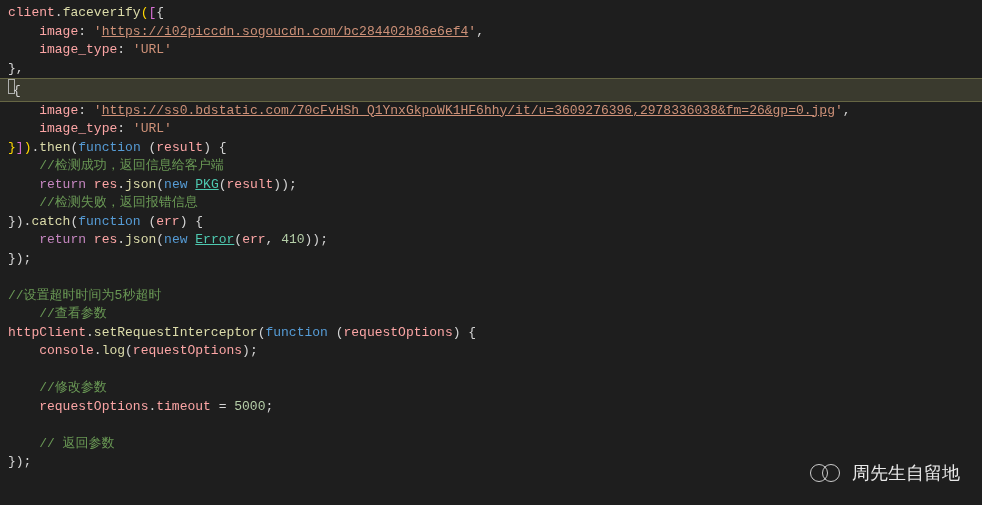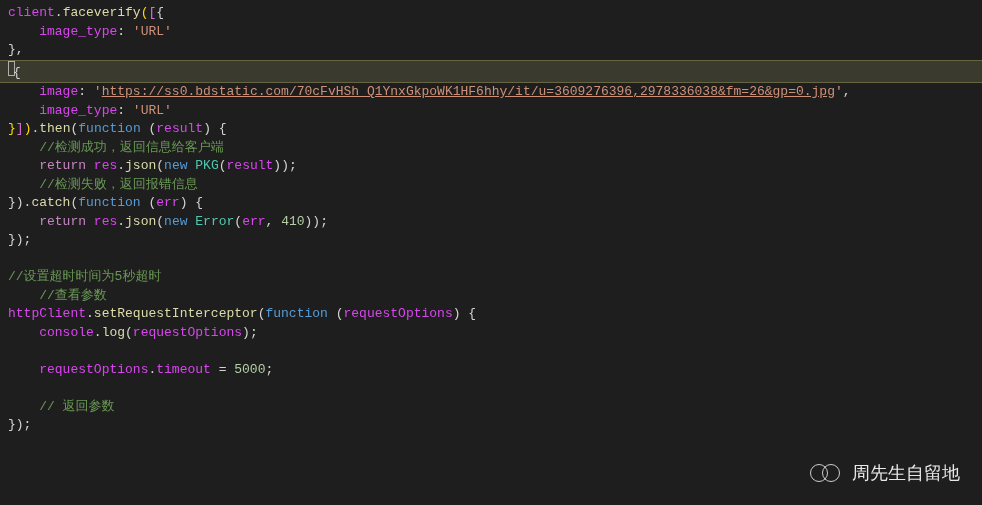--- a/index.html
+++ b/index.html
@@ -26,26 +26,26 @@
     width: 982px;
   }
   .cursor-box {
     display: inline-block;
     border: 1px solid #aeafad;
     width: 7px;
     height: 15px;
     margin-right: -2px;
   }
   
-  .c-var { color: #d946ef; }       
+  .c-var { color: #fca5a5; }       
   .c-fn  { color: #dcdcaa; }       
   .c-str { color: #ce9178; }       
   .c-url { color: #ce9178; text-decoration: underline; }
   .c-kw  { color: #c586c0; }       
-  .c-cls { color: #4ec9b0; }       
+  .c-cls { color: #4ec9b0; text-decoration: underline; }       
   .c-pun { color: #d4d4d4; }       
   .c-cmt { color: #6a9955; }       
   .c-brk { color: #ffd700; }       
   .c-brk2{ color: #da70d6; }       
   .c-num { color: #b5cea8; }       
   .c-bool{ color: #569cd6; }       
 
   .watermark {
     position: absolute;
     bottom: 22px;
@@ -62,38 +62,40 @@
   .wm-circles { display:inline-flex; align-items:center; position:relative; width:34px; height:20px;}
   .wm-circles .oc { position:absolute; width:18px; height:18px; border-radius:50%; border:1px solid #ccc; }
   .wm-circles .oc1 { left:0; }
   .wm-circles .oc2 { left:12px; }
 </style>
 </head>
 <body>
 
 <div>
 <div class="line"><span class="c-var">client</span><span class="c-pun">.</span><span class="c-fn">faceverify</span><span class="c-brk">(</span><span class="c-brk2">[</span><span class="c-pun">{</span></div>
+<div class="line">    <span class="c-var">image</span><span class="c-pun">: </span><span class="c-str">'</span><span class="c-url">https://i02piccdn.sogoucdn.com/bc284402b86e6ef4</span><span class="c-str">'</span><span class="c-pun">,</span></div>
 <div class="line">    <span class="c-var">image_type</span><span class="c-pun">: </span><span class="c-str">'</span><span class="c-str">URL</span><span class="c-str">'</span></div>
 <div class="line"><span class="c-pun">},</span></div>
 <div class="line highlight-line"><span class="cursor-box"></span><span class="c-pun">{</span></div>
 <div class="line">    <span class="c-var">image</span><span class="c-pun">: </span><span class="c-str">'</span><span class="c-url">https://ss0.bdstatic.com/70cFvHSh_Q1YnxGkpoWK1HF6hhy/it/u=3609276396,2978336038&amp;fm=26&amp;gp=0.jpg</span><span class="c-str">'</span><span class="c-pun">,</span></div>
 <div class="line">    <span class="c-var">image_type</span><span class="c-pun">: </span><span class="c-str">'</span><span class="c-str">URL</span><span class="c-str">'</span></div>
 <div class="line"><span class="c-brk">}</span><span class="c-brk2">]</span><span class="c-brk">)</span><span class="c-pun">.</span><span class="c-fn">then</span><span class="c-pun">(</span><span class="c-bool">function</span><span class="c-pun"> (</span><span class="c-var">result</span><span class="c-pun">) {</span></div>
 <div class="line">    <span class="c-cmt">//检测成功，返回信息给客户端</span></div>
 <div class="line">    <span class="c-kw">return</span><span> </span><span class="c-var">res</span><span class="c-pun">.</span><span class="c-fn">json</span><span class="c-pun">(</span><span class="c-bool">new</span><span> </span><span class="c-cls">PKG</span><span class="c-pun">(</span><span class="c-var">result</span><span class="c-pun">));</span></div>
 <div class="line">    <span class="c-cmt">//检测失败，返回报错信息</span></div>
 <div class="line"><span class="c-pun">}).</span><span class="c-fn">catch</span><span class="c-pun">(</span><span class="c-bool">function</span><span class="c-pun"> (</span><span class="c-var">err</span><span class="c-pun">) {</span></div>
 <div class="line">    <span class="c-kw">return</span><span> </span><span class="c-var">res</span><span class="c-pun">.</span><span class="c-fn">json</span><span class="c-pun">(</span><span class="c-bool">new</span><span> </span><span class="c-cls">Error</span><span class="c-pun">(</span><span class="c-var">err</span><span class="c-pun">, </span><span class="c-num">410</span><span class="c-pun">));</span></div>
 <div class="line"><span class="c-pun">});</span></div>
 <div class="line">&nbsp;</div>
 <div class="line"><span class="c-cmt">//设置超时时间为5秒超时</span></div>
 <div class="line">    <span class="c-cmt">//查看参数</span></div>
 <div class="line"><span class="c-var">httpClient</span><span class="c-pun">.</span><span class="c-fn">setRequestInterceptor</span><span class="c-pun">(</span><span class="c-bool">function</span><span class="c-pun"> (</span><span class="c-var">requestOptions</span><span class="c-pun">) {</span></div>
 <div class="line">    <span class="c-var">console</span><span class="c-pun">.</span><span class="c-fn">log</span><span class="c-pun">(</span><span class="c-var">requestOptions</span><span class="c-pun">);</span></div>
 <div class="line">&nbsp;</div>
+<div class="line">    <span class="c-cmt">//修改参数</span></div>
 <div class="line">    <span class="c-var">requestOptions</span><span class="c-pun">.</span><span class="c-var">timeout</span><span class="c-pun"> = </span><span class="c-num">5000</span><span class="c-pun">;</span></div>
 <div class="line">&nbsp;</div>
 <div class="line">    <span class="c-cmt">// 返回参数</span></div>
 <div class="line"><span class="c-pun">});</span></div>
 </div>
 
 <div class="watermark">
   <span class="wm-circles">
     <span class="oc oc1"></span>
       <span class="oc oc2"></span>

